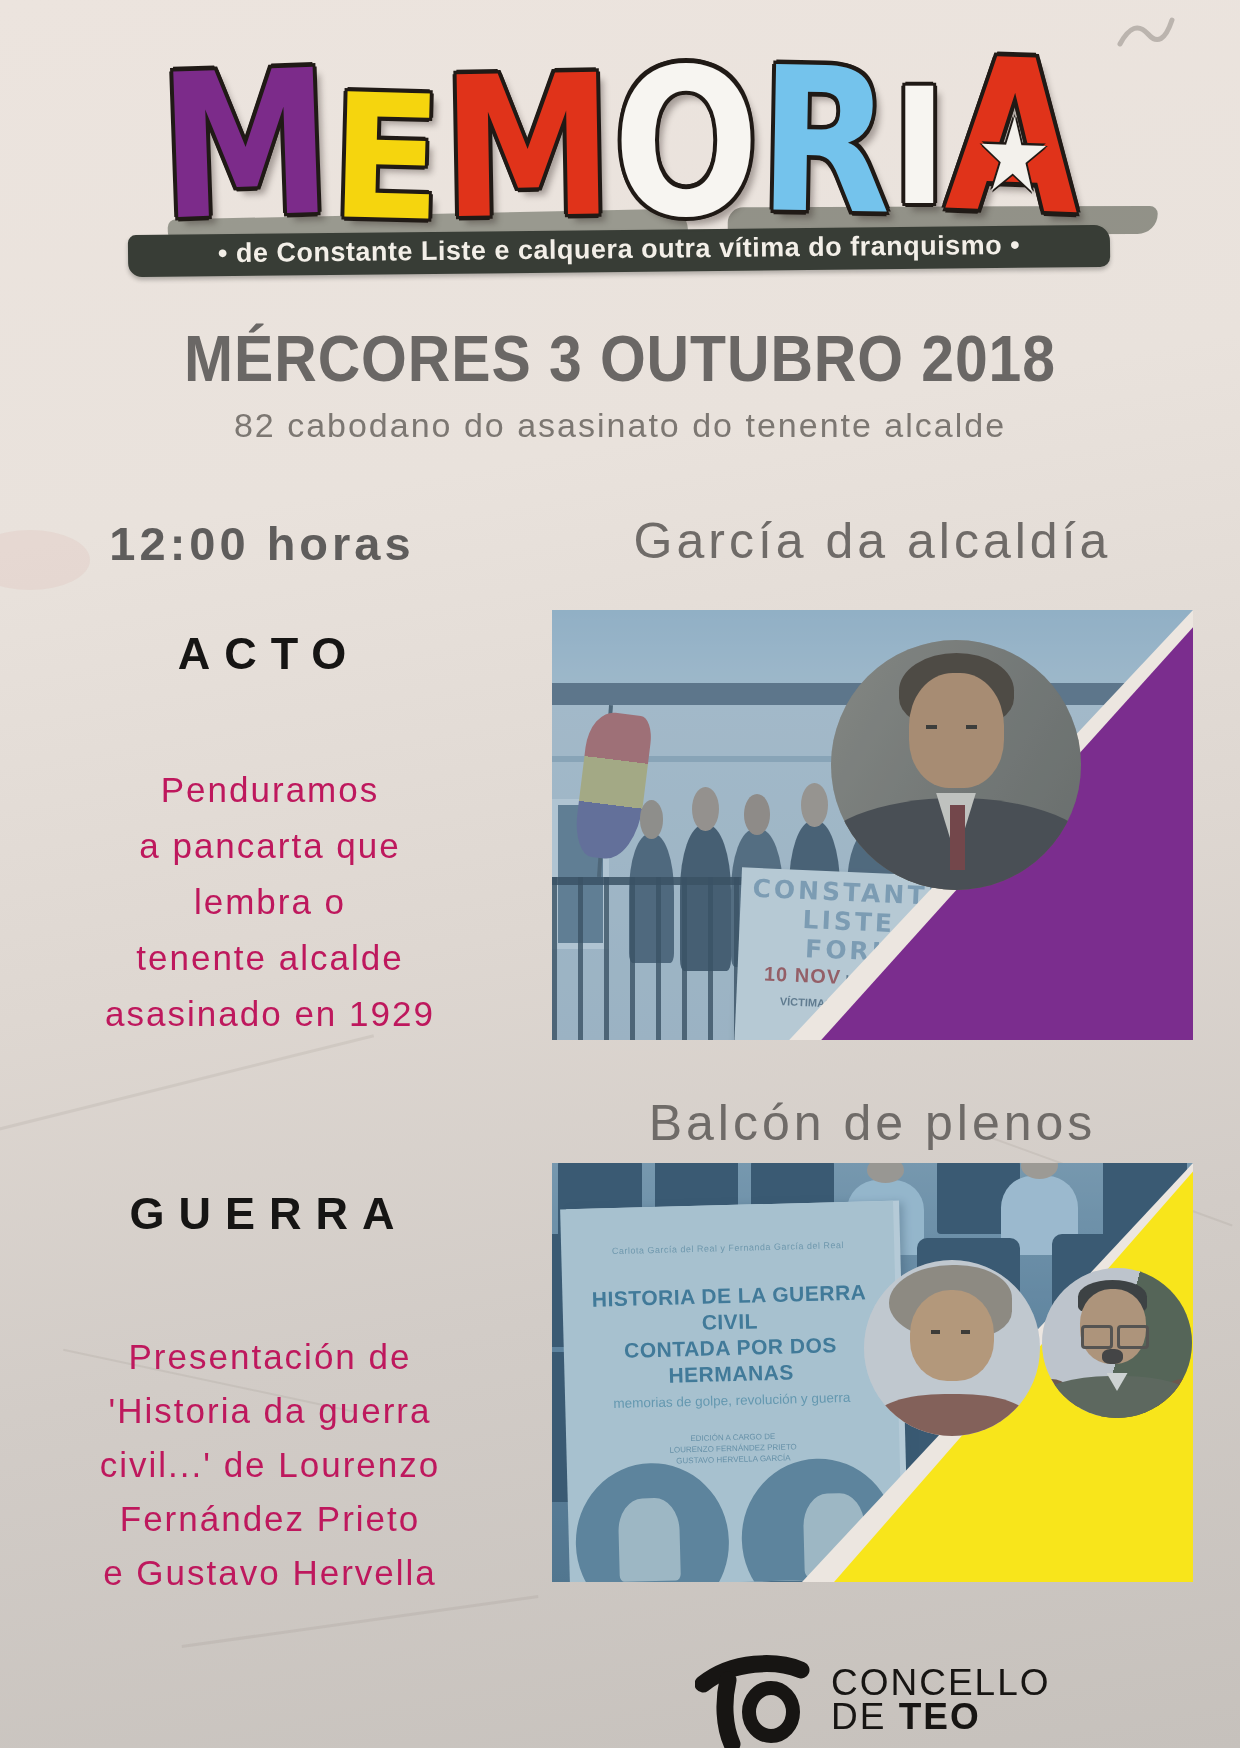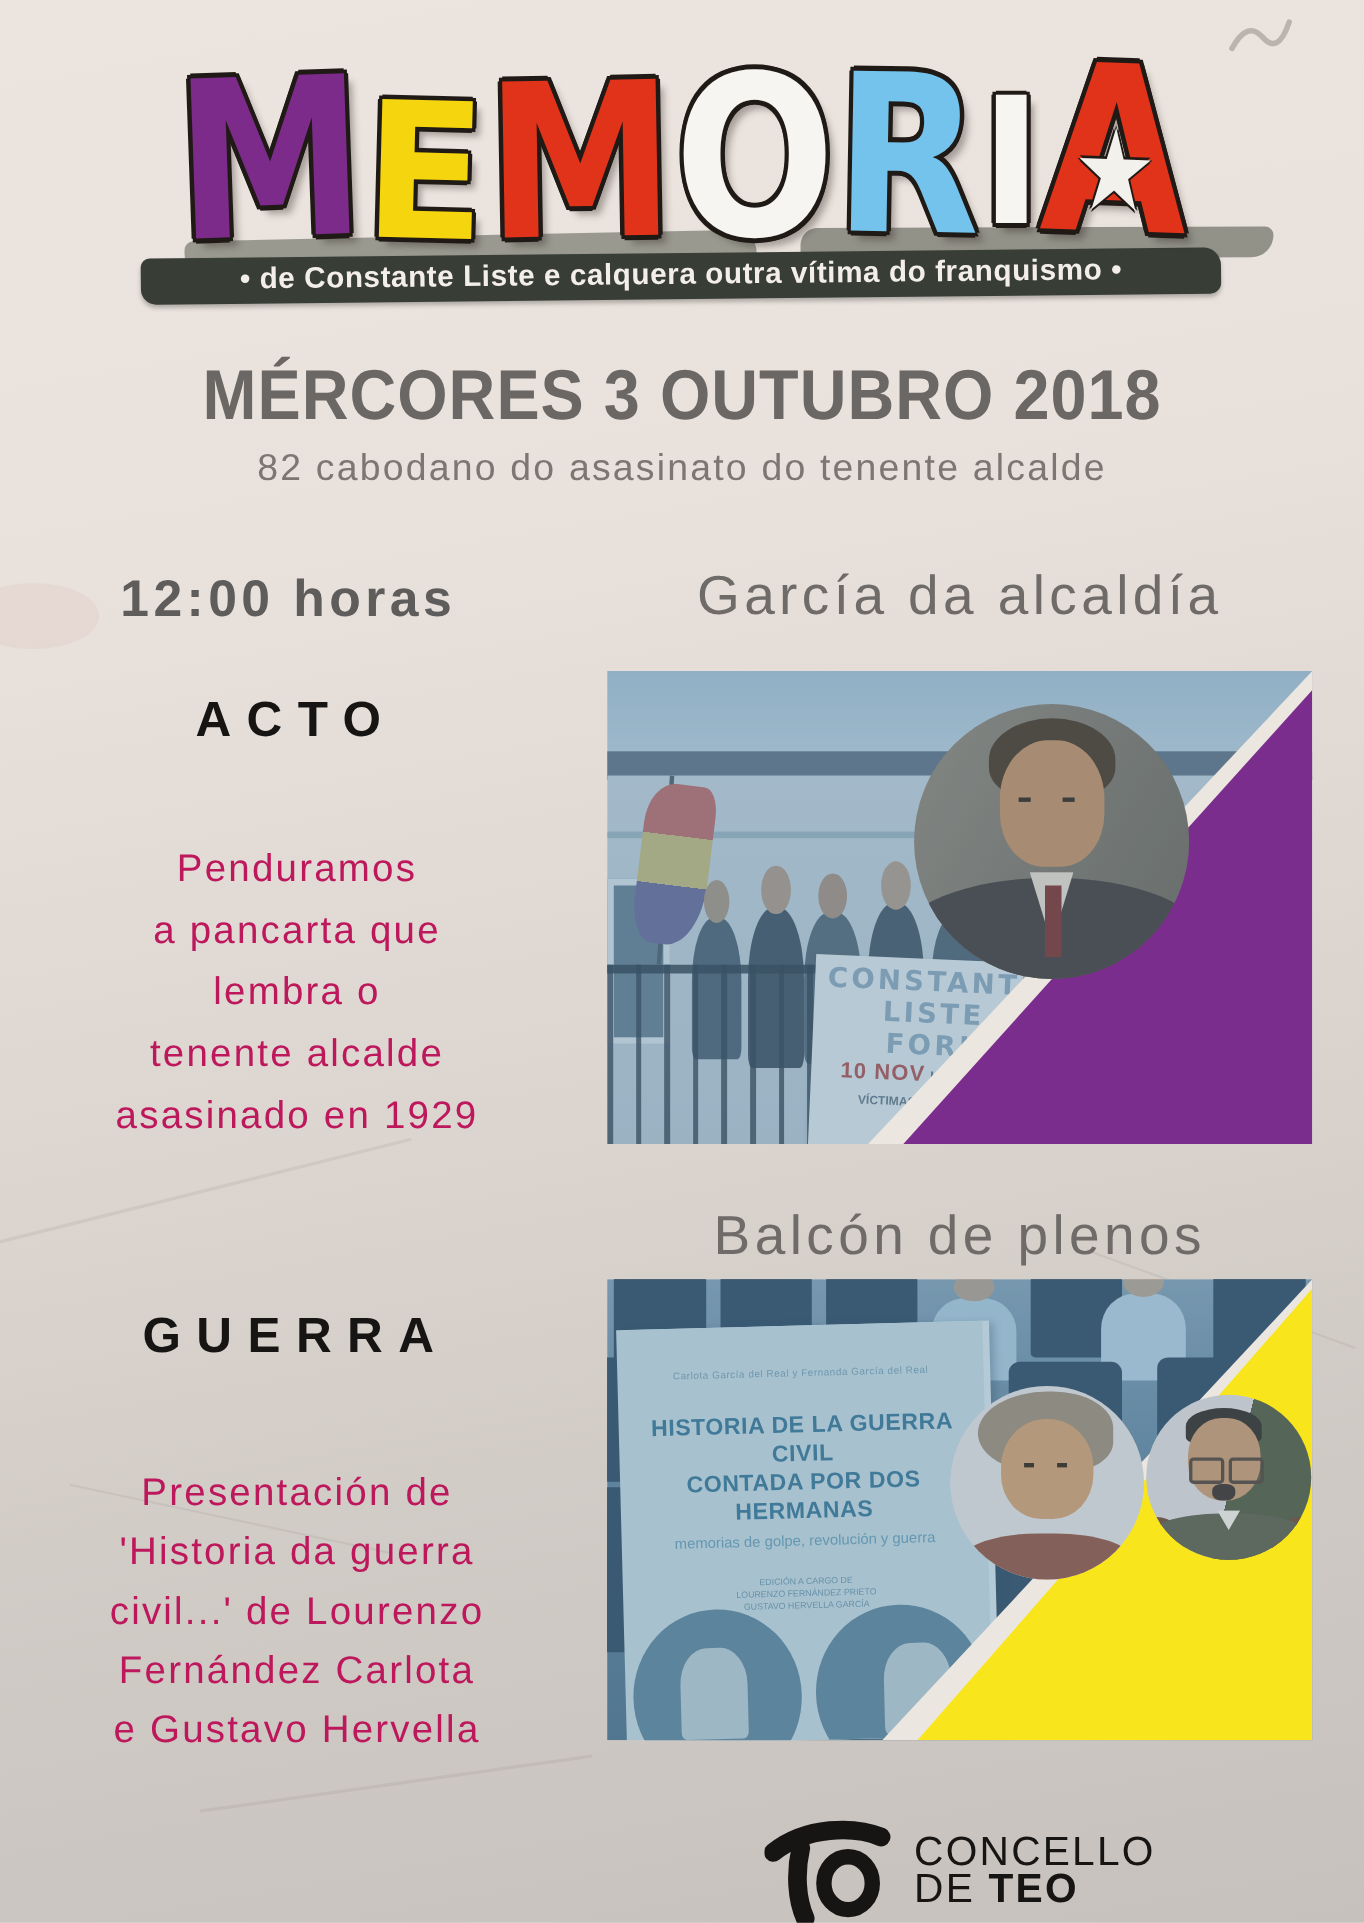--- a/index.html
+++ b/index.html
@@ -269,21 +269,21 @@
       <span class="ptint"></span>
     </div>
   </div>
 
   <div class="loc-label" style="top:1094px;">Balcón de plenos</div>
   <div class="type-label" style="top:1188px;">GUERRA</div>
   <div class="para p2" style="top:1330px;">
     <div>Presentación de</div>
     <div>'Historia da guerra</div>
     <div>civil...' de Lourenzo</div>
-    <div>Fernández Carlota</div>
+    <div>Fernández Prieto</div>
     <div>e Gustavo Hervella</div>
   </div>
 
   <div class="photo photo2">
     <div class="ph p2-room"></div>
 
     <div class="ph chair" style="left:1%;top:-2%;width:13%;height:20%;"></div>
     <div class="ph chair" style="left:16%;top:-3%;width:13%;height:21%;"></div>
     <div class="ph chair" style="left:31%;top:-2%;width:13%;height:20%;"></div>
     <div class="ph chair" style="left:60%;top:-2%;width:13%;height:19%;"></div>

